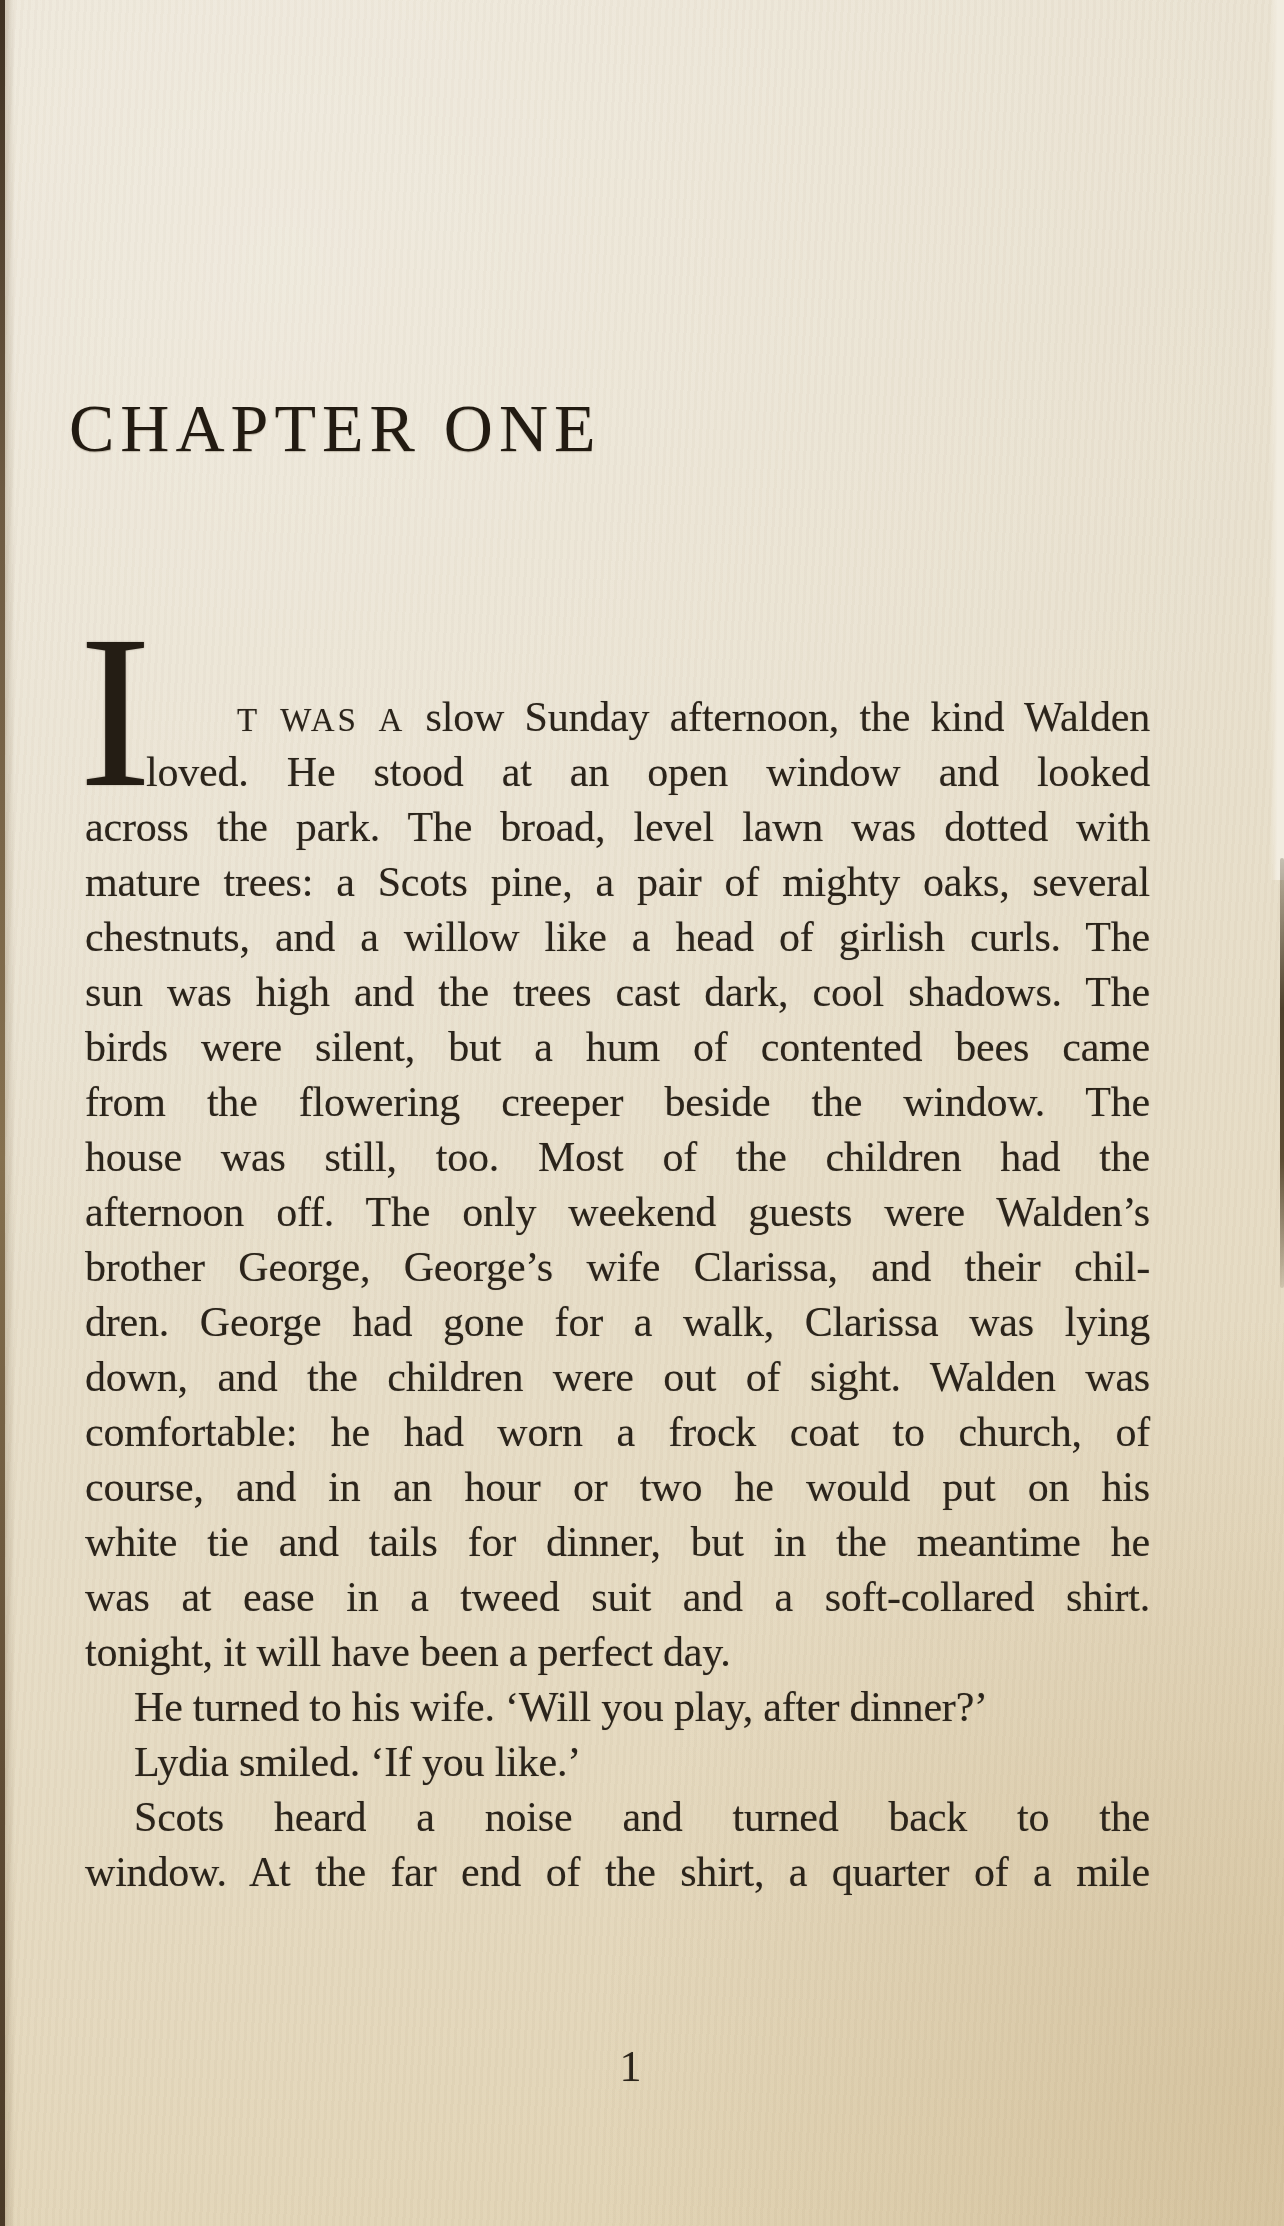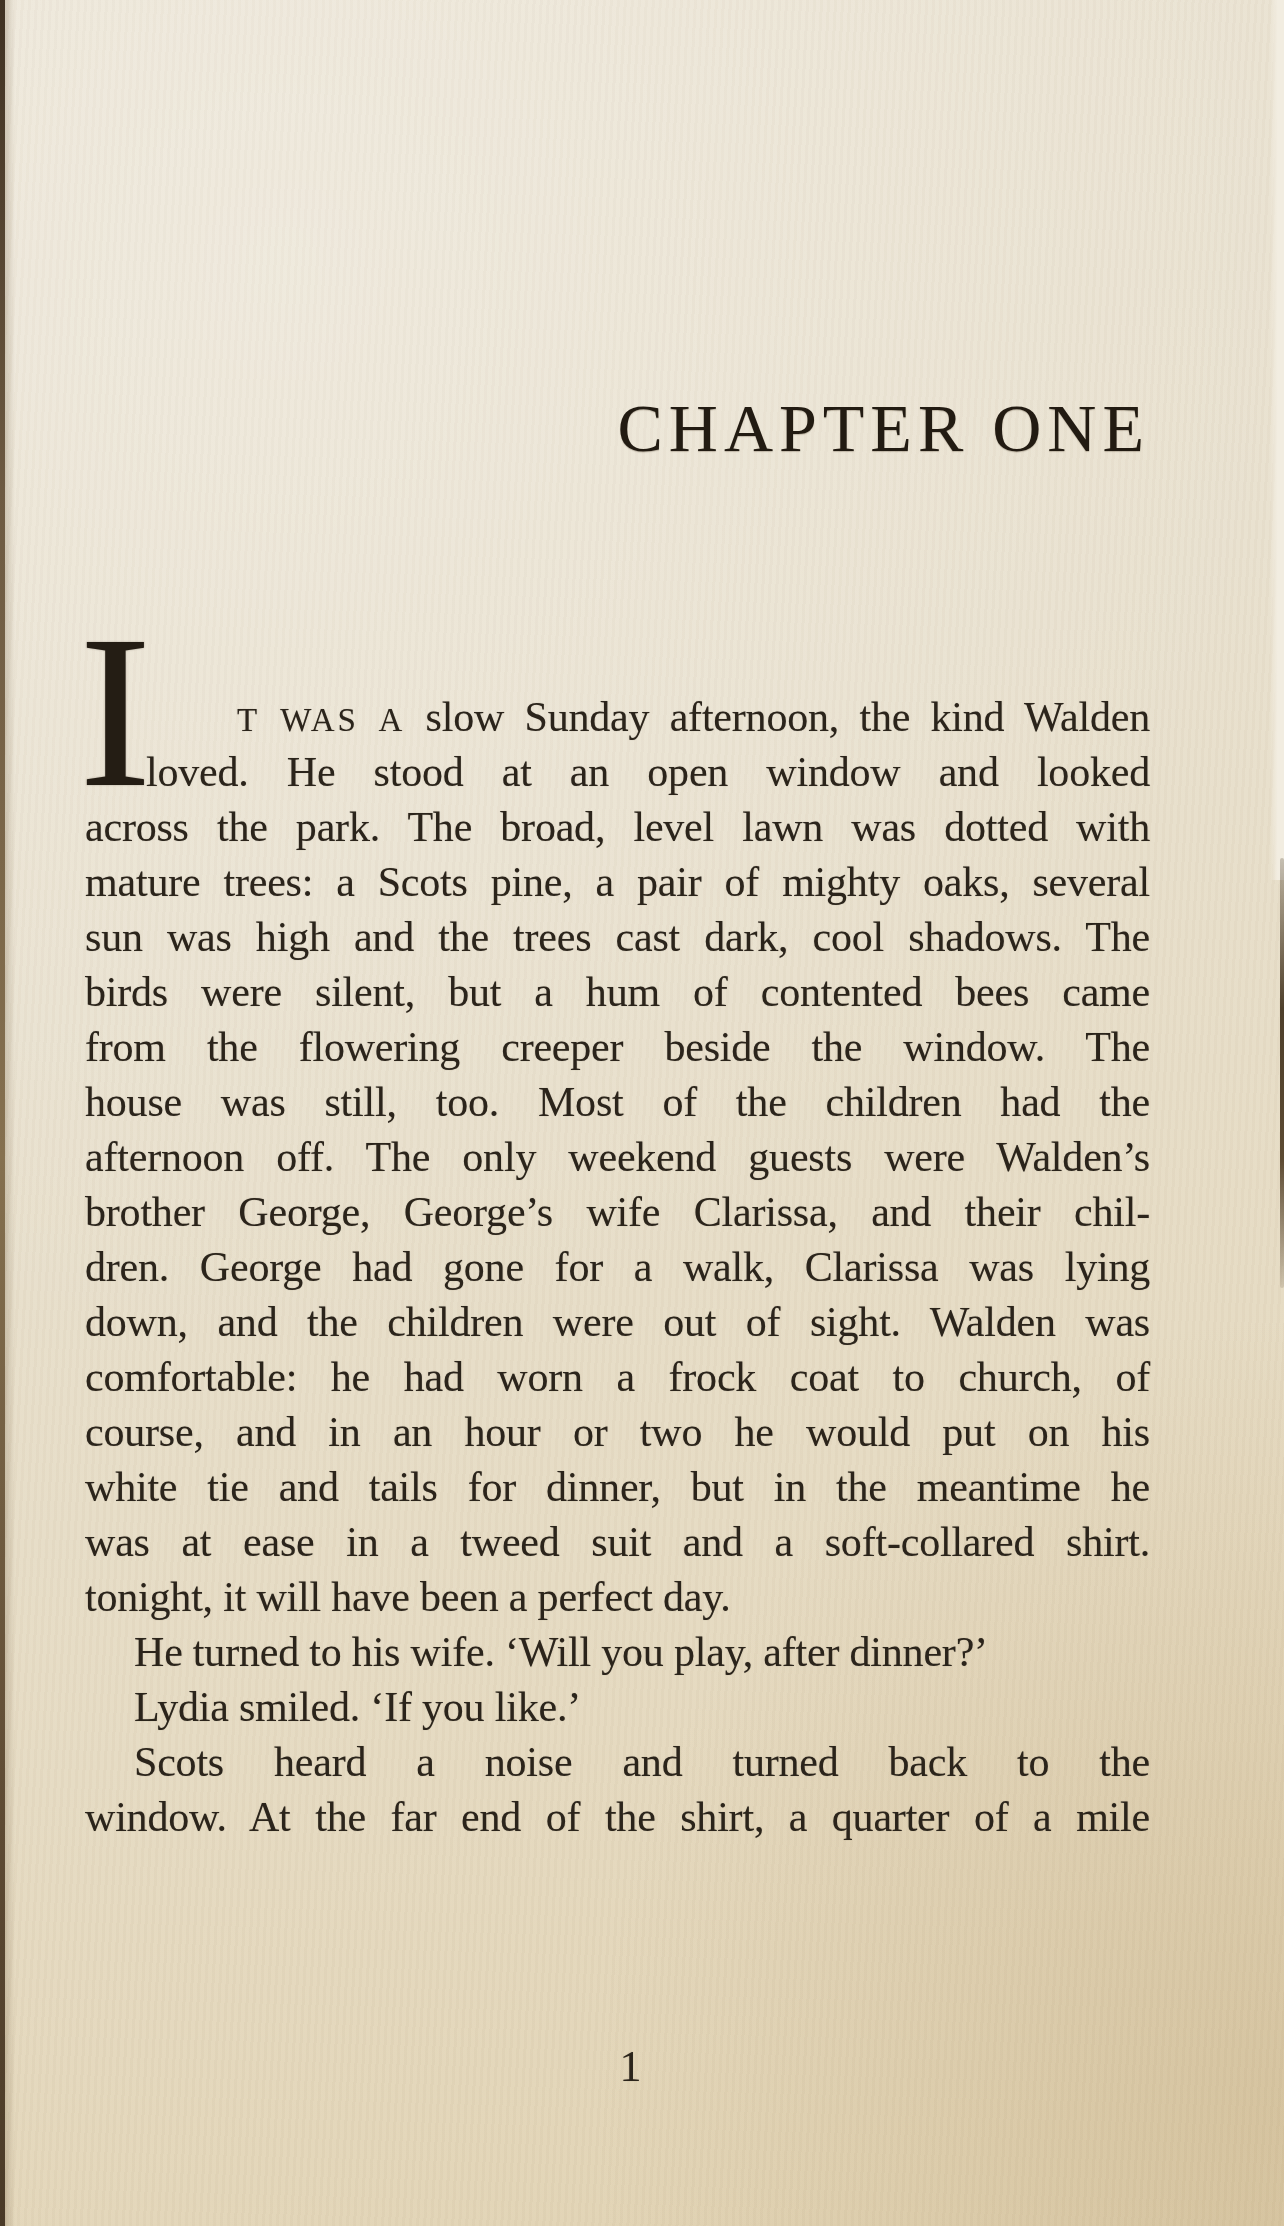--- a/index.html
+++ b/index.html
@@ -35,22 +35,22 @@
   }
   .edge-right-dark {
     position: absolute; right: 0; top: 858px; width: 4px; height: 430px;
     background: linear-gradient(180deg, rgba(70,56,38,0.25) 0%, #4e3f2b 35%, #5c4a32 70%, rgba(78,63,43,0.15) 100%);
     border-radius: 2px;
     filter: blur(0.6px);
   }
   
   .heading {
     position: absolute;
-    left: 85px; top: 394px; width: 1065px;
-    text-align: right;
+    left: 69px; top: 394px; width: 1065px;
+    text-align: left;
     font-size: 68px;
     line-height: 1;
     letter-spacing: 6px;
     color: #221b12;
     text-shadow: 0 1px 1px rgba(60,45,25,0.25);
   }
   
   .body-text {
     position: absolute;
     left: 85px; top: 690px; width: 1065px;
@@ -108,20 +108,21 @@
 
   <div class="heading">CHAPTER ONE</div>
 
   <div class="body-text">
     <span class="drop-cap">I</span>
 
   <div class="line j pad1"><span class="lead-caps">T WAS A</span> slow Sunday afternoon, the kind Walden</div>
       <div class="line j pad2">loved. He stood at an open window and looked</div>
       <div class="line j">across the park. The broad, level lawn was dotted with</div>
       <div class="line j">mature trees: a Scots pine, a pair of mighty oaks, several</div>
+      <div class="line j">chestnuts, and a willow like a head of girlish curls. The</div>
       <div class="line j">sun was high and the trees cast dark, cool shadows. The</div>
       <div class="line j">birds were silent, but a hum of contented bees came</div>
       <div class="line j">from the flowering creeper beside the window. The</div>
       <div class="line j">house was still, too. Most of the children had the</div>
       <div class="line j">afternoon off. The only weekend guests were Walden’s</div>
       <div class="line j">brother George, George’s wife Clarissa, and their chil-</div>
       <div class="line j">dren. George had gone for a walk, Clarissa was lying</div>
       <div class="line j">down, and the children were out of sight. Walden was</div>
       <div class="line j">comfortable: he had worn a frock coat to church, of</div>
       <div class="line j">course, and in an hour or two he would put on his</div>

